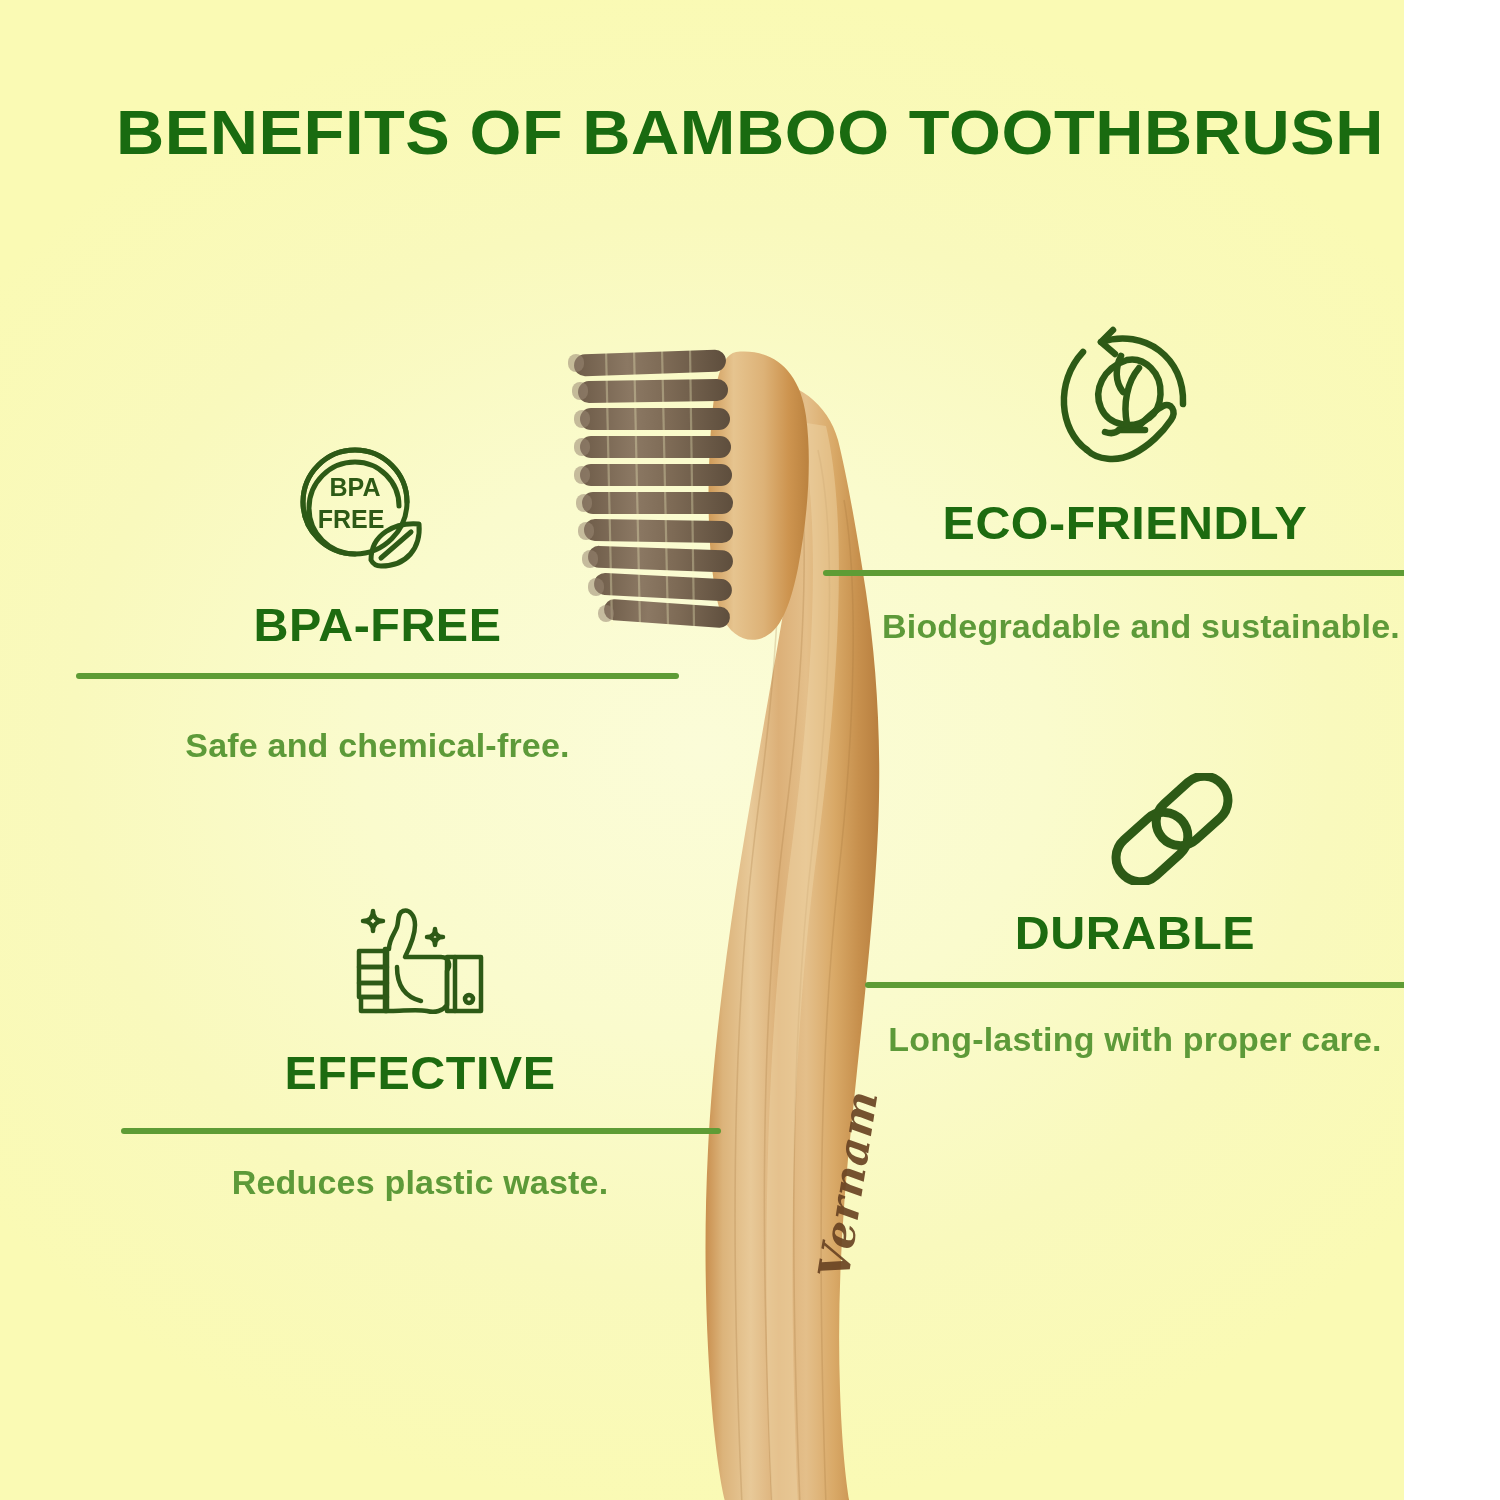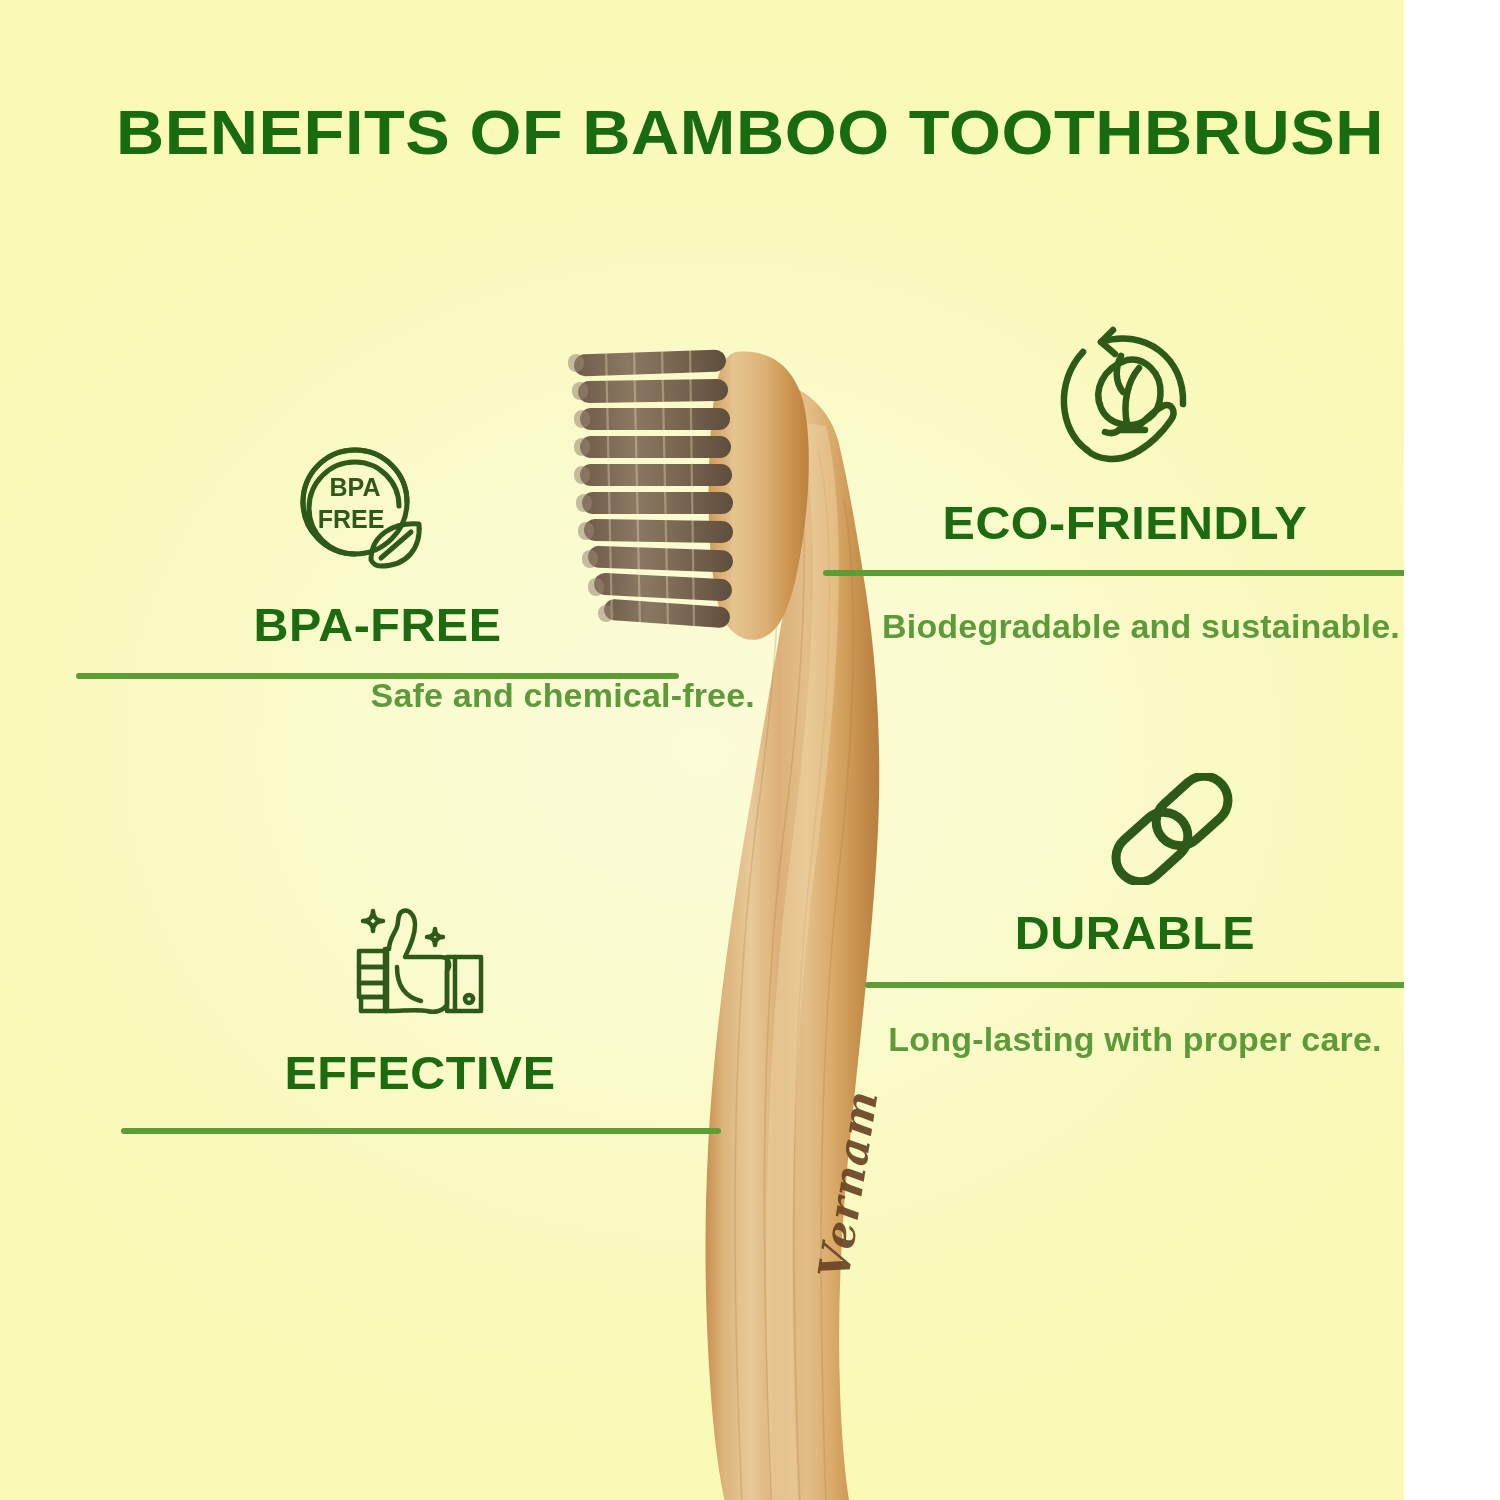--- a/index.html
+++ b/index.html
@@ -64,21 +64,21 @@
     font-size: 34px;
     letter-spacing: 0.2px;
     color: #5d9a39;
     white-space: nowrap;
   }
 
   
   #bpa-icon      { left: 285px; top: 442px; width: 150px; height: 128px; }
   #bpa-heading   { left: 0; top: 597px; width: 755px; text-align: center; }
   #bpa-rule      { left: 76px; top: 673px; width: 603px; }
-  #bpa-desc      { left: 0; top: 676px; width: 755px; text-align: right; }
+  #bpa-desc      { left: 0; top: 726px; width: 755px; text-align: center; }
 
   
   #eco-icon      { left: 1053px; top: 324px; width: 148px; height: 148px; }
   #eco-heading   { left: 750px; top: 495px; width: 750px; text-align: center; }
   #eco-rule      { left: 823px; top: 570px; width: 604px; }
   #eco-desc      { left: 766px; top: 607px; width: 750px; text-align: center; }
 
   
   #eff-icon      { left: 347px; top: 893px; width: 150px; height: 130px; }
   #eff-heading   { left: 0; top: 1045px; width: 840px; text-align: center; }
@@ -279,20 +279,21 @@
       <circle cx="122" cy="106" r="4"></circle>
 
       <path d="M 50 74 C 50 92, 58 104, 74 108"></path>
 
       <path d="M 16 28 C 22 28, 26 24, 26 18 C 26 24, 30 28, 36 28 C 30 28, 26 32, 26 38 C 26 32, 22 28, 16 28 Z"></path>
       <path d="M 80 44 C 85 44, 88 41, 88 36 C 88 41, 91 44, 96 44 C 91 44, 88 47, 88 52 C 88 47, 85 44, 80 44 Z"></path>
     </g>
   </svg>
   <div id="eff-heading" class="feature-heading">EFFECTIVE</div>
   <div id="eff-rule" class="feature-rule"></div>
+  <div id="eff-desc" class="feature-desc">Reduces plastic waste.</div>
 
   <svg id="dur-icon" class="feature-icon" viewBox="0 0 138 112">
     <g fill="none" stroke="#2d5a16" stroke-width="9" stroke-linecap="round" stroke-linejoin="round" transform="rotate(-42 69 56)">
       <rect x="2" y="32" width="80" height="48" rx="24"></rect>
       <rect x="56" y="32" width="80" height="48" rx="24"></rect>
     </g>
   </svg>
   <div id="dur-heading" class="feature-heading">DURABLE</div>
   <div id="dur-rule" class="feature-rule"></div>
   <div id="dur-desc" class="feature-desc">Long-lasting with proper care.</div>

